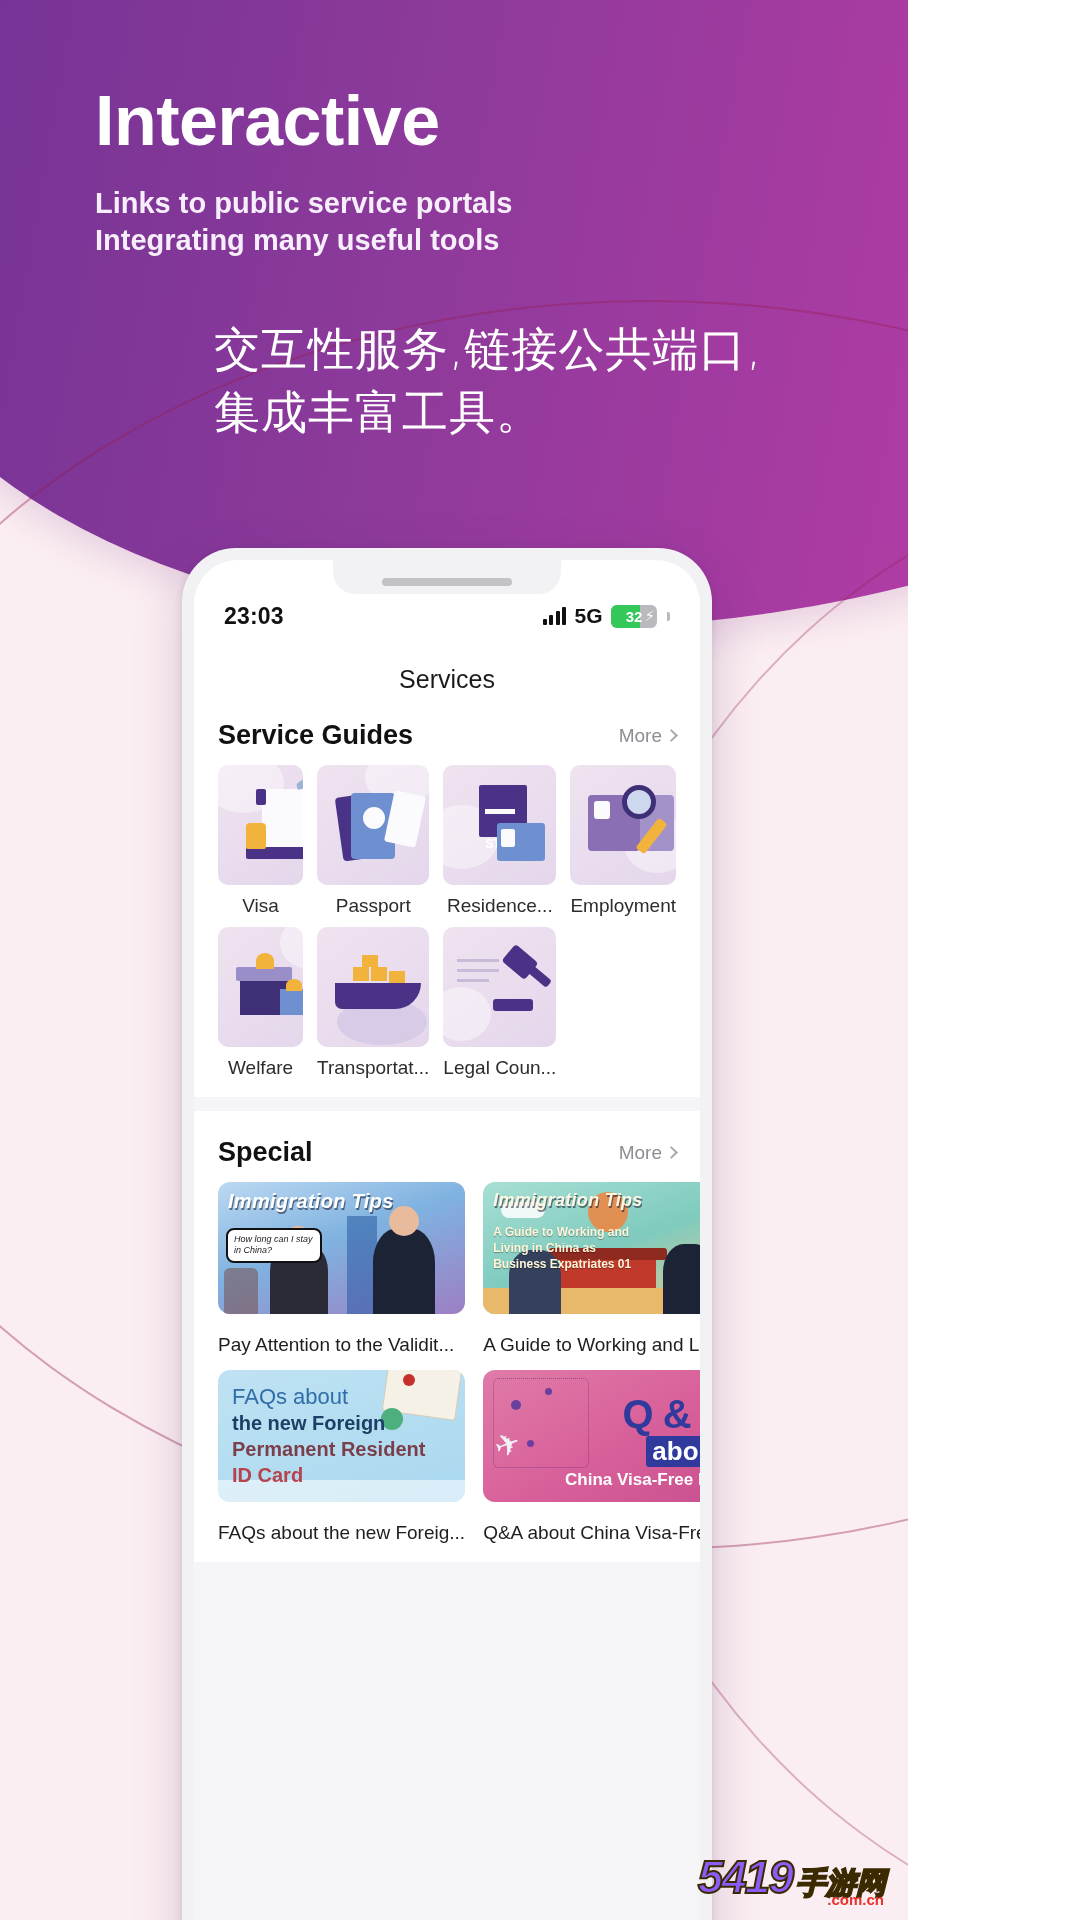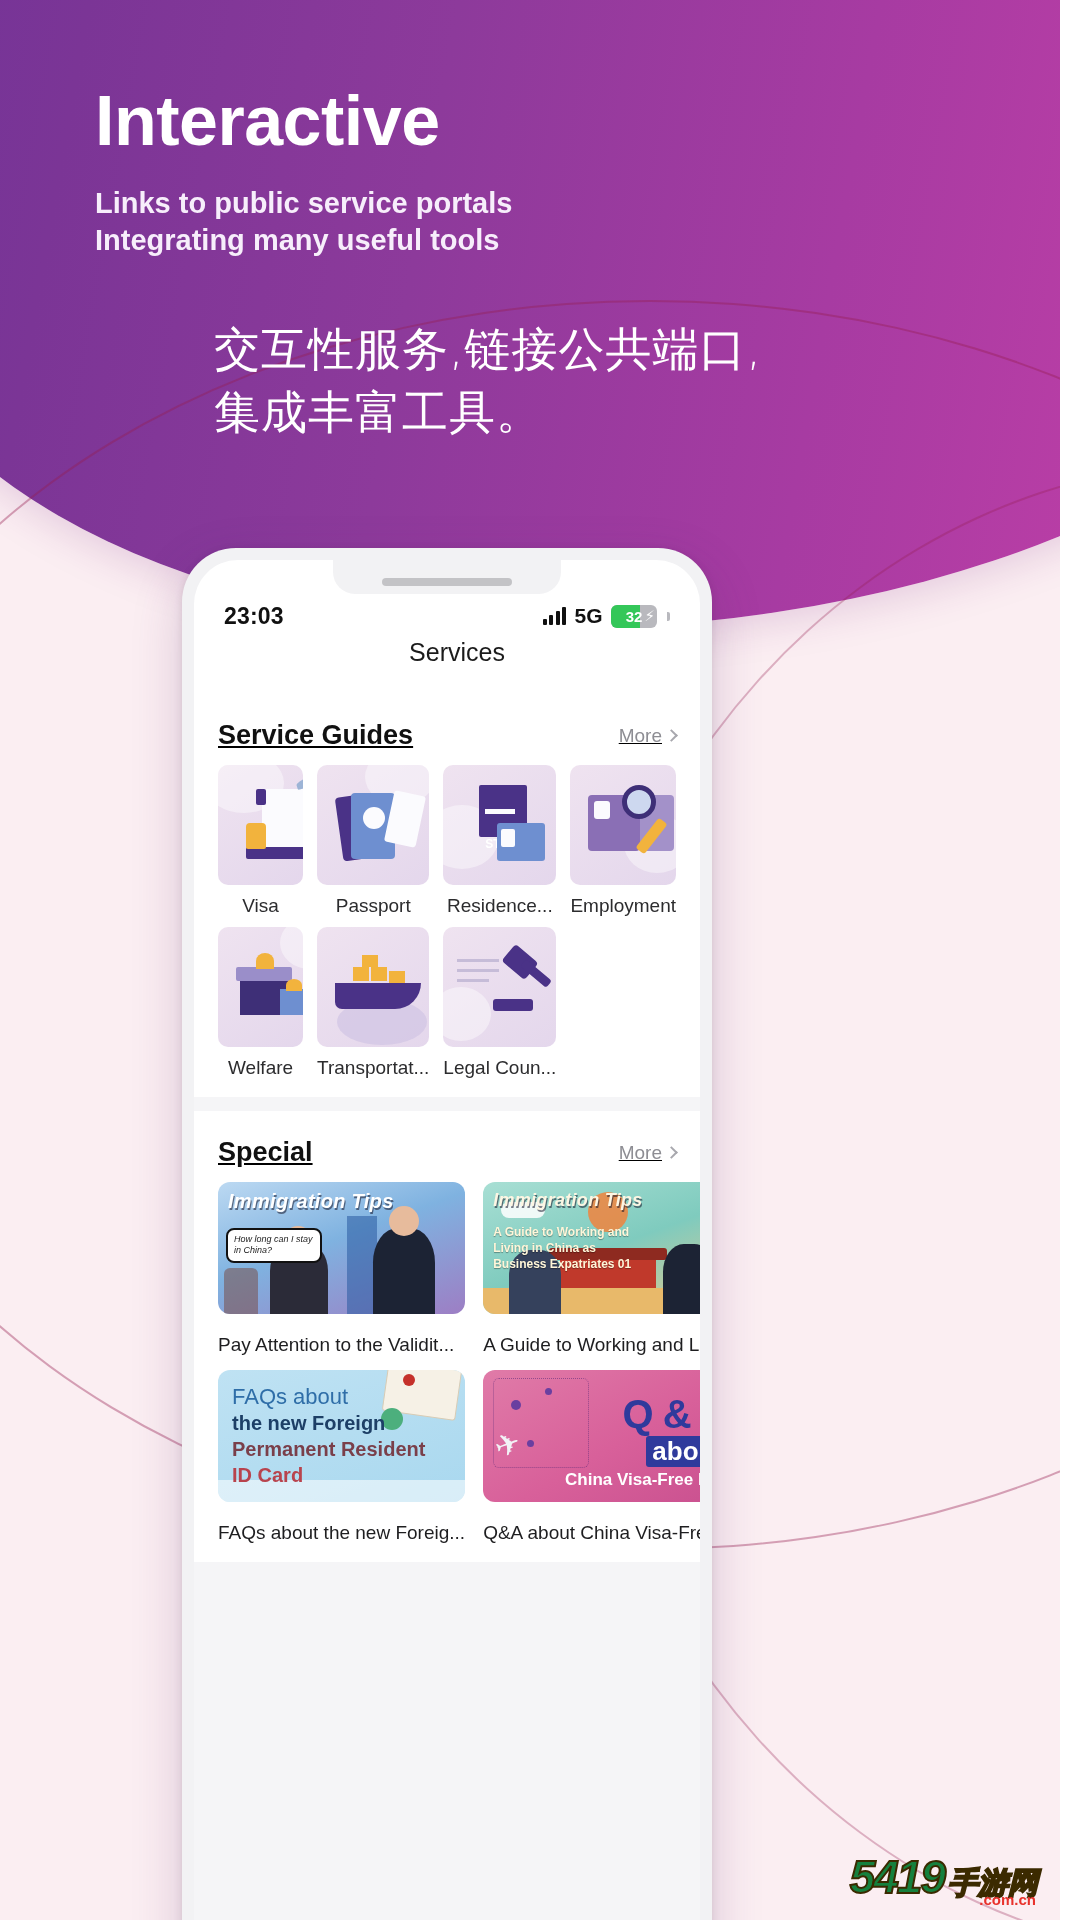--- a/index.html
+++ b/index.html
@@ -3,21 +3,21 @@
 <meta charset="utf-8">
 <style>
   * { box-sizing: border-box; margin: 0; padding: 0; }
   html, body {
     width: 1080px; height: 1920px;
     font-family: "Liberation Sans", "DejaVu Sans", sans-serif;
     overflow: hidden;
   }
   .page {
     position: relative;
-    width: 1060px; height: 1920px;
+    width: 908px; height: 1920px;
     background: #fbeef2;
     overflow: hidden;
   }
 
   
   .hero {
     position: absolute;
     left: -140px; top: -420px;
     width: 1500px; height: 1050px;
     background: linear-gradient(100deg, #6f3399 0%, #7b3596 18%, #8d3a9b 40%, #a73ba2 65%, #bb3ea6 85%, #c53fa7 100%);
@@ -119,37 +119,36 @@
     letter-spacing: -.2px;
   }
   .batt-cap {
     width: 3px; height: 9px; background: #b9b9be;
     border-radius: 0 2px 2px 0; margin-left: 2px;
   }
   .bolt { position: absolute; right: 2px; z-index: 3; font-size: 15px; color:#fff; }
 
   
   .navbar {
-    position: absolute; left: 10px; top: 78px;
+    position: absolute; left: 0; top: 78px;
     width: 100%; height: 56px;
-    display: flex; align-items: flex-start; justify-content: center;
+    display: flex; align-items: flex-end; justify-content: center;
     background: #fff;
   }
   .nav-title { font-size: 25px; color: #1b1b1b; }
 
   .content {
     position: absolute; left: 0; top: 134px; right: 0; bottom: 0;
     background: #f5f5f7;
     overflow: hidden;
   }
   .card { background: #fff; padding: 0 24px 18px; }
   .sec-head {
     display: flex; align-items: center;
     padding: 26px 0 14px;
-    text-decoration: underline;
   }
   .sec-title { font-size: 27px; font-weight: 700; color: #111; }
   .sec-more {
     margin-left: auto; display: flex; align-items: center; gap: 5px;
     font-size: 19px; color: #8d8d93;
   }
   .chev { width: 9px; height: 9px; border-right: 2px solid #a8a8ae; border-top: 2px solid #a8a8ae; transform: rotate(45deg); }
 
   .grid4 { display: grid; grid-template-columns: repeat(4, 1fr); gap: 10px 14px; }
   .tile { display: flex; flex-direction: column; align-items: center; }
@@ -230,21 +229,21 @@
   }
   .bldg { position:absolute; background: rgba(40,90,160,.55); }
 
   
   .watermark {
     position: absolute; right: 22px; bottom: 16px;
     display: flex; align-items: flex-end; gap: 4px;
     font-weight: 800; font-style: italic;
   }
   .wm-num {
-    font-size: 46px; color: #15803d;
+    font-size: 46px; color: #8b5cf6;
     -webkit-text-stroke: 2px #3b2a00;
     letter-spacing: -2px;
   }
   .wm-cn {
     font-size: 30px; color: #f5c518;
     -webkit-text-stroke: 2px #3b2a00;
     font-family: "DejaVu Sans", sans-serif;
   }
   .wm-dom {
     position:absolute; right: 2px; bottom: -4px;

